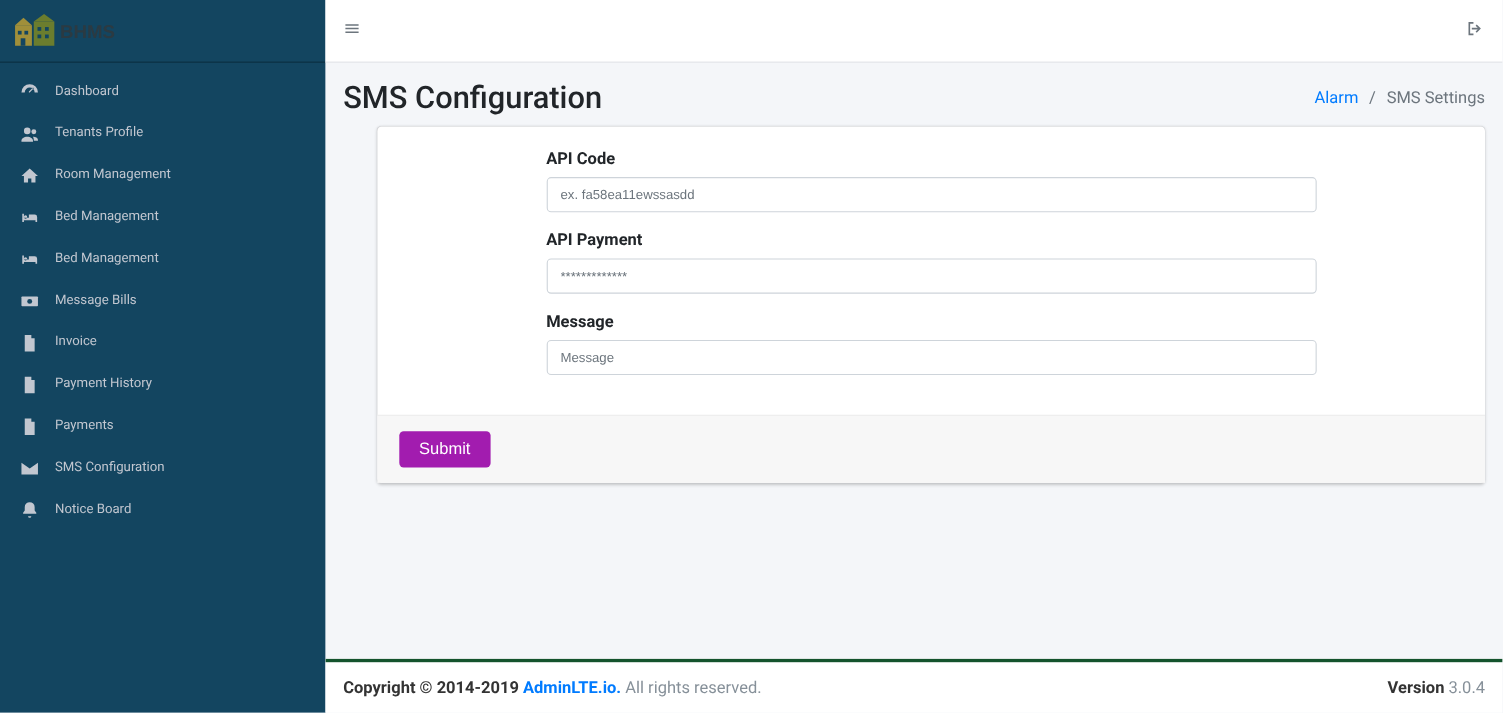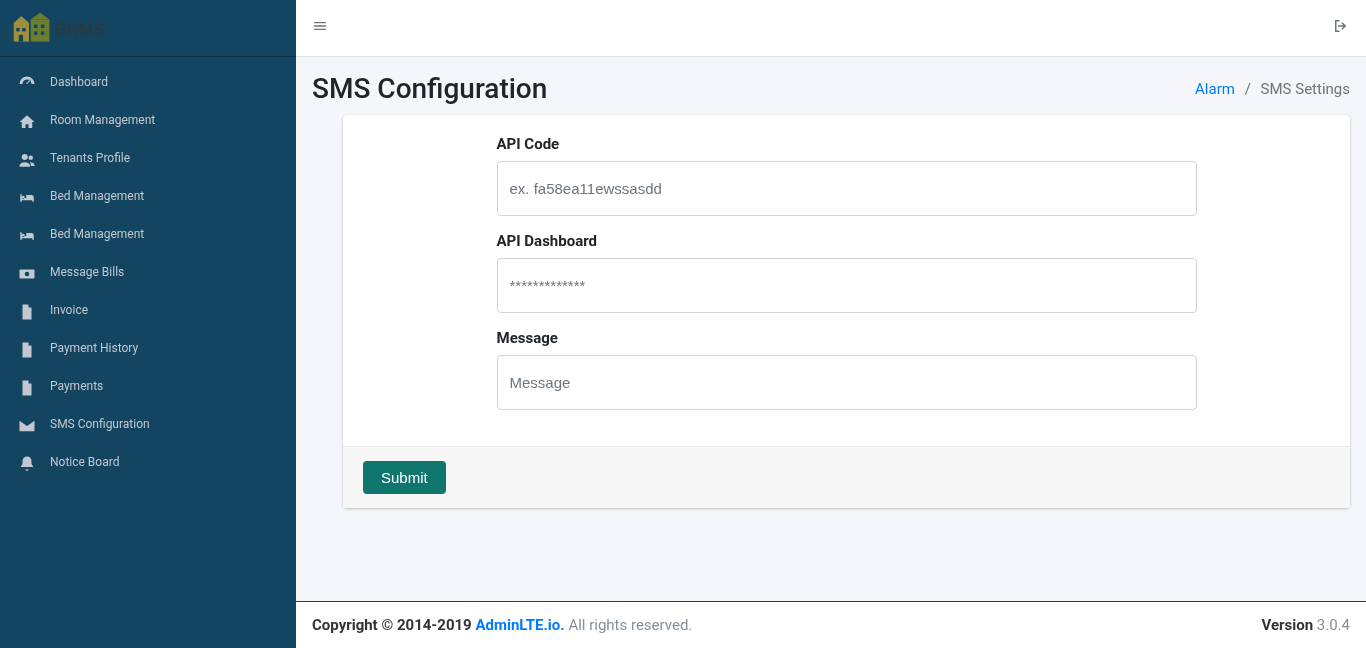--- a/index.html
+++ b/index.html
@@ -25,29 +25,29 @@
 .page-title { font-size: 28px; font-weight: 500; color: #212529; }
 .breadcrumb { font-size: 15px; color: #6c757d; }
 .breadcrumb a { color: #007bff; text-decoration: none; }
 .breadcrumb-sep { margin: 0 6px; }
 
 .content { padding: 0 16px 16px; }
 .card { background: #fff; border-radius: 4px; box-shadow: 0 0 1px rgba(0,0,0,.125), 0 1px 3px rgba(0,0,0,.2); margin-left: 31px; }
 .card-body { padding: 20px; }
 .form-row { max-width: 700px; margin: 0 auto 16px; }
 .form-label { font-weight: 700; margin-bottom: 8px; display: block; color: #212529; font-size: 15px; }
-.form-control { width: 100%; padding: 18px 12px; border: 1px solid #ced4da; border-radius: 4px; font-size: 15px; color: #737373; background: #fff; }
+.form-control { width: 100%; padding: 8px 12px; border: 1px solid #ced4da; border-radius: 4px; font-size: 12px; color: #737373; background: #fff; }
 .form-control::placeholder { color: #6c757d; opacity: 1; }
 .date-wrap { position: relative; }
 .date-icon { position: absolute; right: 12px; top: 50%; transform: translateY(-50%); pointer-events: none; }
 .date-icon svg { width: 16px; height: 16px; fill: #333; }
 .card-footer { background: #f7f7f7; padding: 14px 20px; border-top: 1px solid rgba(0,0,0,0.05); }
-.btn-primary { background: #0f766e; color: #fff; border: none; padding: 8px 18px; border-radius: 4px; font-size: 15px; cursor: pointer; }
-
-.footer { background: #fff; border-top: 1px solid #14532d; padding: 14px 16px; display: flex; justify-content: space-between; font-size: 15px; color: #869099; }
+.btn-primary { background: #a21caf; color: #fff; border: none; padding: 8px 18px; border-radius: 4px; font-size: 15px; cursor: pointer; }
+
+.footer { background: #fff; border-top: 3px solid #14532d; padding: 14px 16px; display: flex; justify-content: space-between; font-size: 15px; color: #869099; }
 .footer strong { color: #333; }
 .footer a { color: #007bff; text-decoration: none; font-weight: 700; }
 
 
 .logo-svg { height: 34px; }
 </style>
 </head>
 <body>
 
 <div class="wrapper">
@@ -79,34 +79,34 @@
         <span class="nav-icon">
             <svg viewBox="0 0 24 24">
               <path d="M12 2a10 10 0 0 0-10 10h4a6 6 0 1 1 12 0h4A10 10 0 0 0 12 2zm-1 9 5-5 1 1-5 5h-1v-1z"></path>
             </svg>
           </span>
         <span>Dashboard</span>
       </div>
       <div class="nav-item">
         <span class="nav-icon">
             <svg viewBox="0 0 24 24">
-              <path d="M12 3 2 12h3v8h5v-5h4v5h5v-8h3z"></path>
-            </svg>
-          </span>
-        <span>Room Management</span>
-      </div>
-      <div class="nav-item">
-        <span class="nav-icon">
-            <svg viewBox="0 0 24 24">
               <circle cx="9" cy="8" r="4"></circle>
               <circle cx="17" cy="9" r="3"></circle>
               <path d="M2 20c0-3 3-5 7-5s7 2 7 5v1H2zM16 15c3 0 6 1 6 4v1h-5v-1c0-1.5-.5-3-1-4z"></path>
             </svg>
           </span>
         <span>Tenants Profile</span>
+      </div>
+      <div class="nav-item">
+        <span class="nav-icon">
+            <svg viewBox="0 0 24 24">
+              <path d="M12 3 2 12h3v8h5v-5h4v5h5v-8h3z"></path>
+            </svg>
+          </span>
+        <span>Room Management</span>
       </div>
       <div class="nav-item">
         <span class="nav-icon">
             <svg viewBox="0 0 24 24">
               <path d="M3 7v10h2v-2h14v2h2v-6a3 3 0 0 0-3-3h-7v4H5V7zM7 9a2 2 0 1 1 0 4 2 2 0 0 1 0-4z"></path>
             </svg>
           </span>
         <span>Bed Management</span>
       </div>
       <div class="nav-item">
@@ -193,21 +193,21 @@
     </div>
 
     <div class="content">
       <div class="card">
         <div class="card-body">
           <div class="form-row">
             <label class="form-label">API Code</label>
             <input class="form-control" type="text" placeholder="ex. fa58ea11ewssasdd" style="">
           </div>
           <div class="form-row">
-            <label class="form-label">API Dashboard</label>
+            <label class="form-label">API Payment</label>
             <input class="form-control" type="text" placeholder="*************" style="">
           </div>
           <div class="form-row">
             <label class="form-label">Message</label>
             <input class="form-control" type="text" placeholder="Message" style="">
           </div>
         </div>
         <div class="card-footer">
           <button class="btn-primary">Submit</button>
         </div>

